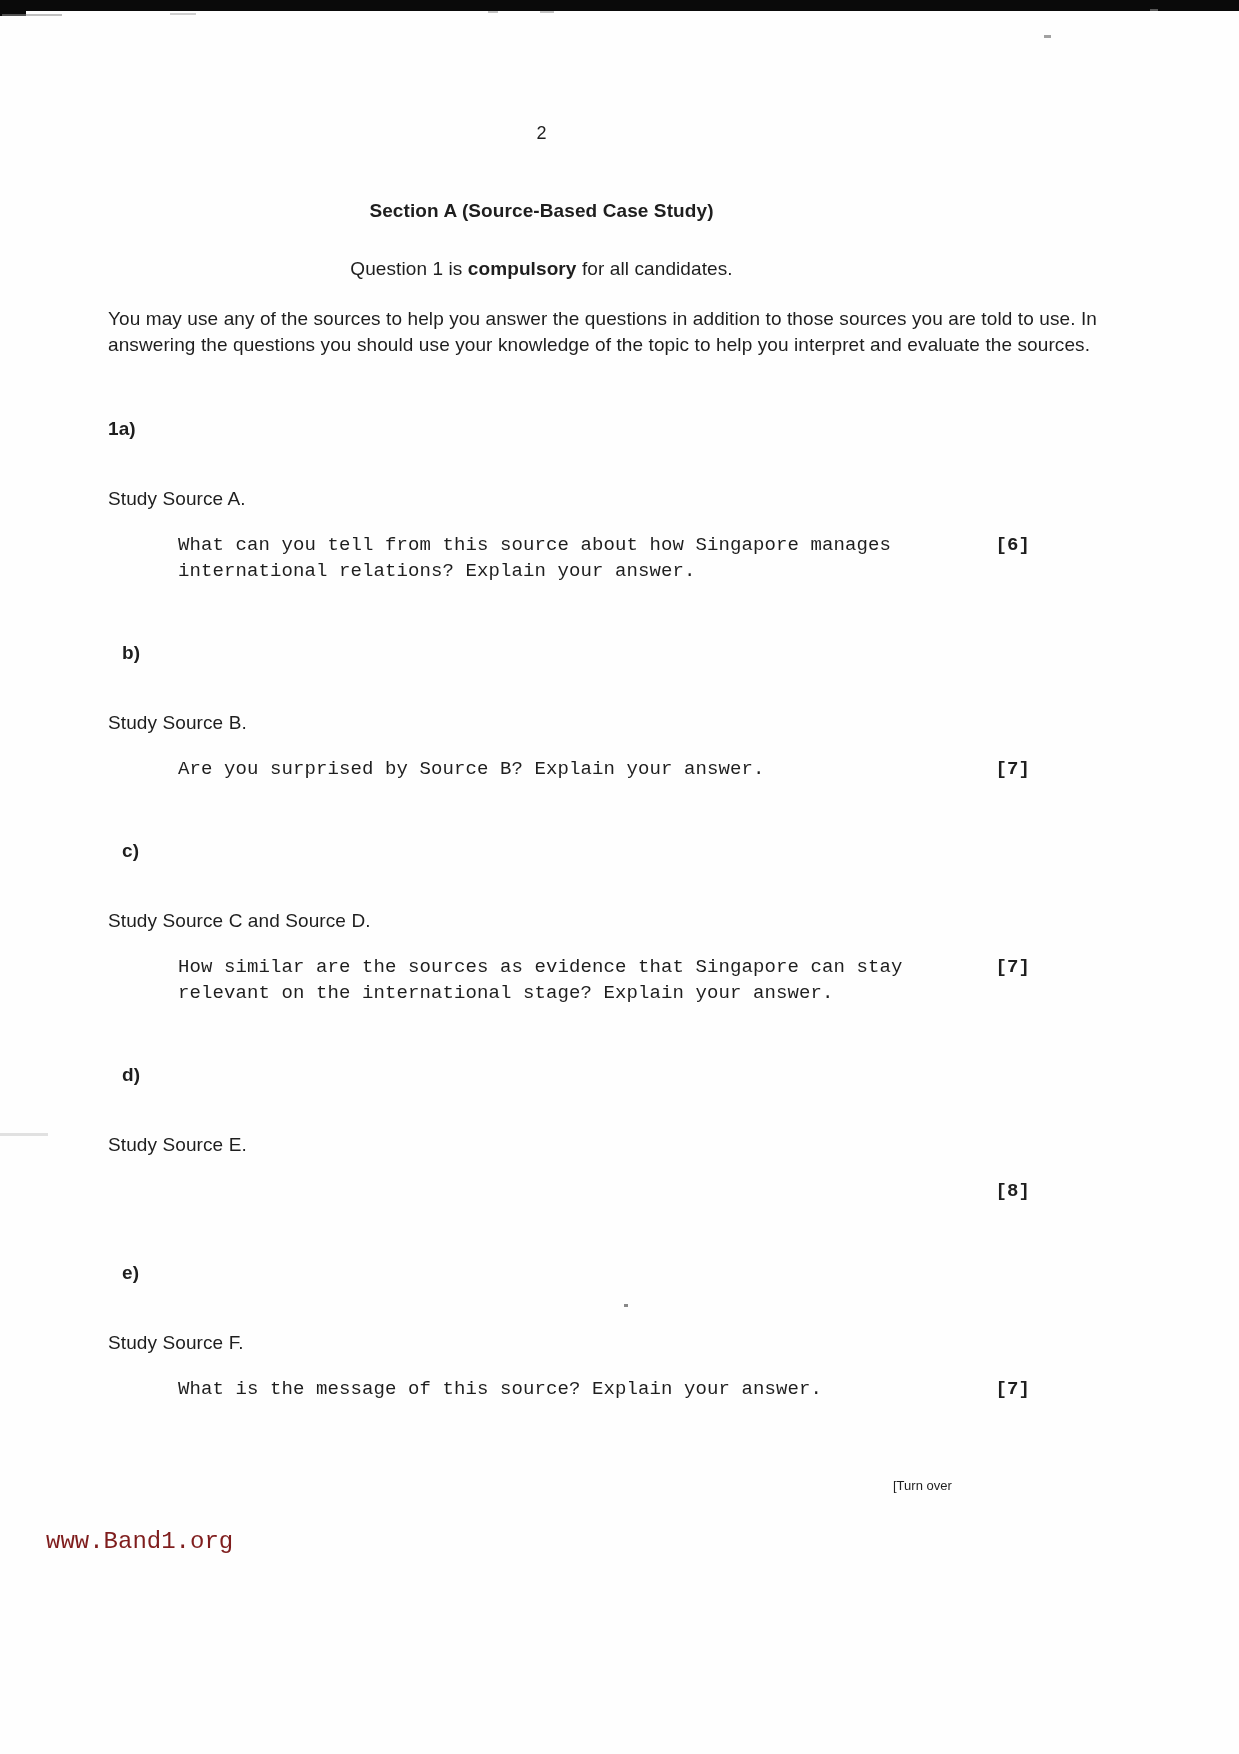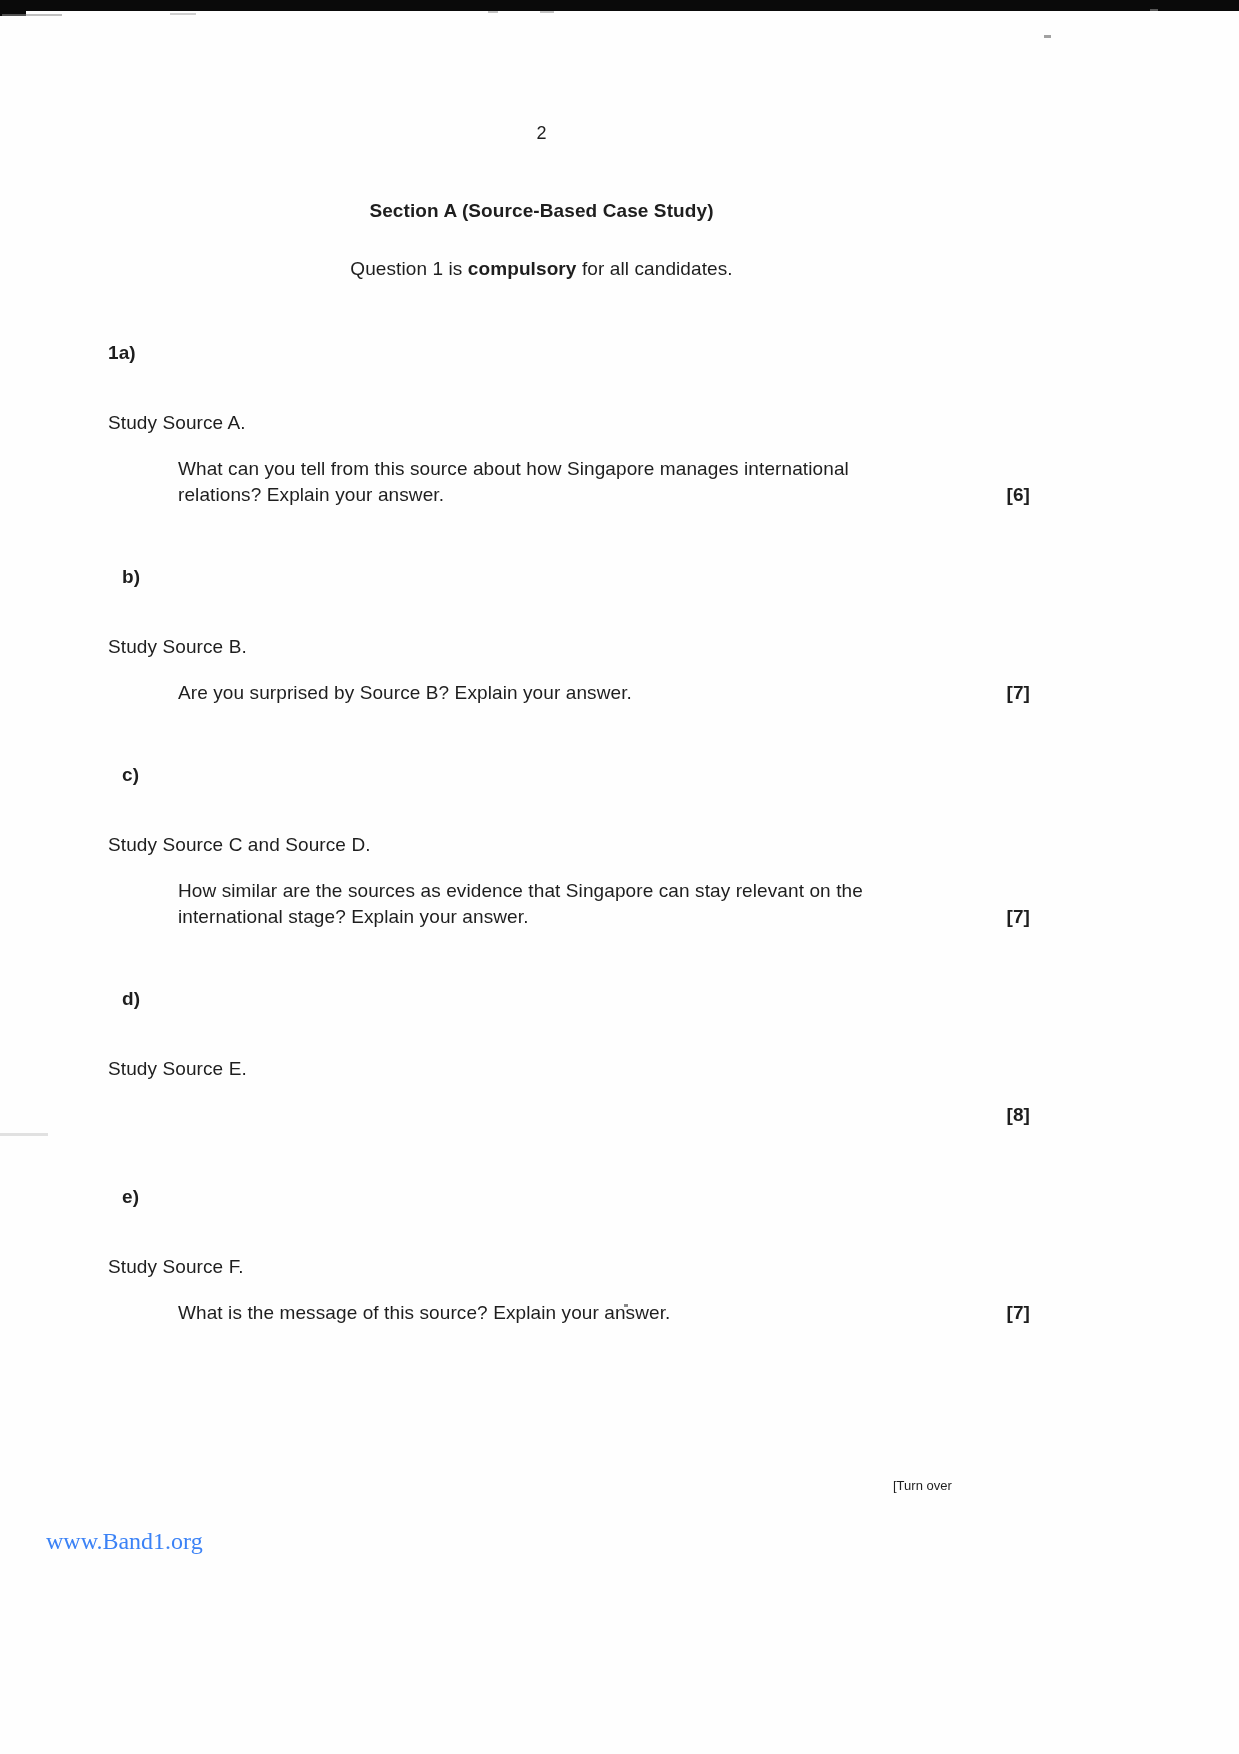--- a/index.html
+++ b/index.html
@@ -75,47 +75,47 @@
   .q-head.first { margin-top: 58px; }
   .q-label {
     width: 70px;
     font-weight: bold;
     flex: 0 0 70px;
   }
   .q-label.sub { padding-left: 14px; }
   .q-study { font-weight: normal; }
   .q-row {
     display: flex;
-    align-items: flex-end;
     margin-left: 70px;
     margin-top: 20px;
     width: 852px;
+    font-family: Liberation Mono, monospace;
   }
   .q-text { width: 726px; }
   .q-marks {
     margin-left: auto;
     font-weight: bold;
     white-space: nowrap;
   }
 
   .turn-over {
     position: absolute;
     left: 893px;
     top: 1478px;
     font-size: 13px;
     color: #1e1e1e;
     filter: blur(0.25px);
   }
   .watermark {
     position: absolute;
     left: 46px;
     top: 1528px;
-    font-family: Liberation Serif, serif;
+    font-family: Liberation Mono, monospace;
     font-size: 24px;
-    color: #3b82f6;
+    color: #7f1d1d;
   }
 </style>
 </head>
 <body>
 
 <div class="page">
 
   <div class="scan-bar-top"></div>
   <div class="scan-bar-top-left"></div>
   <div class="scan-dash a"></div>
@@ -129,20 +129,21 @@
 
   <div class="content">
 
     <div class="center-block">
       <div class="page-number">2</div>
       <div class="section-title">Section A (Source-Based Case Study)</div>
       <div class="subtitle"><span>Question 1 is </span><strong>compulsory</strong><span> for all candidates.</span></div>
     </div>
 
 
+    <p class="para2">You may use any of the sources to help you answer the questions  in addition to those sources you are told to use. In answering the questions you should use your knowledge of the topic to help you interpret and evaluate the sources.</p>
 
     <div class="question">
       <div class="q-head first">
         <span class="q-label">1a)</span>
         <span class="q-study">Study Source A.</span>
       </div>
       <div class="q-row">
         <span class="q-text">What can you tell from this source about how Singapore manages international relations? Explain your answer.</span>
         <span class="q-marks">[6]</span>
       </div>

